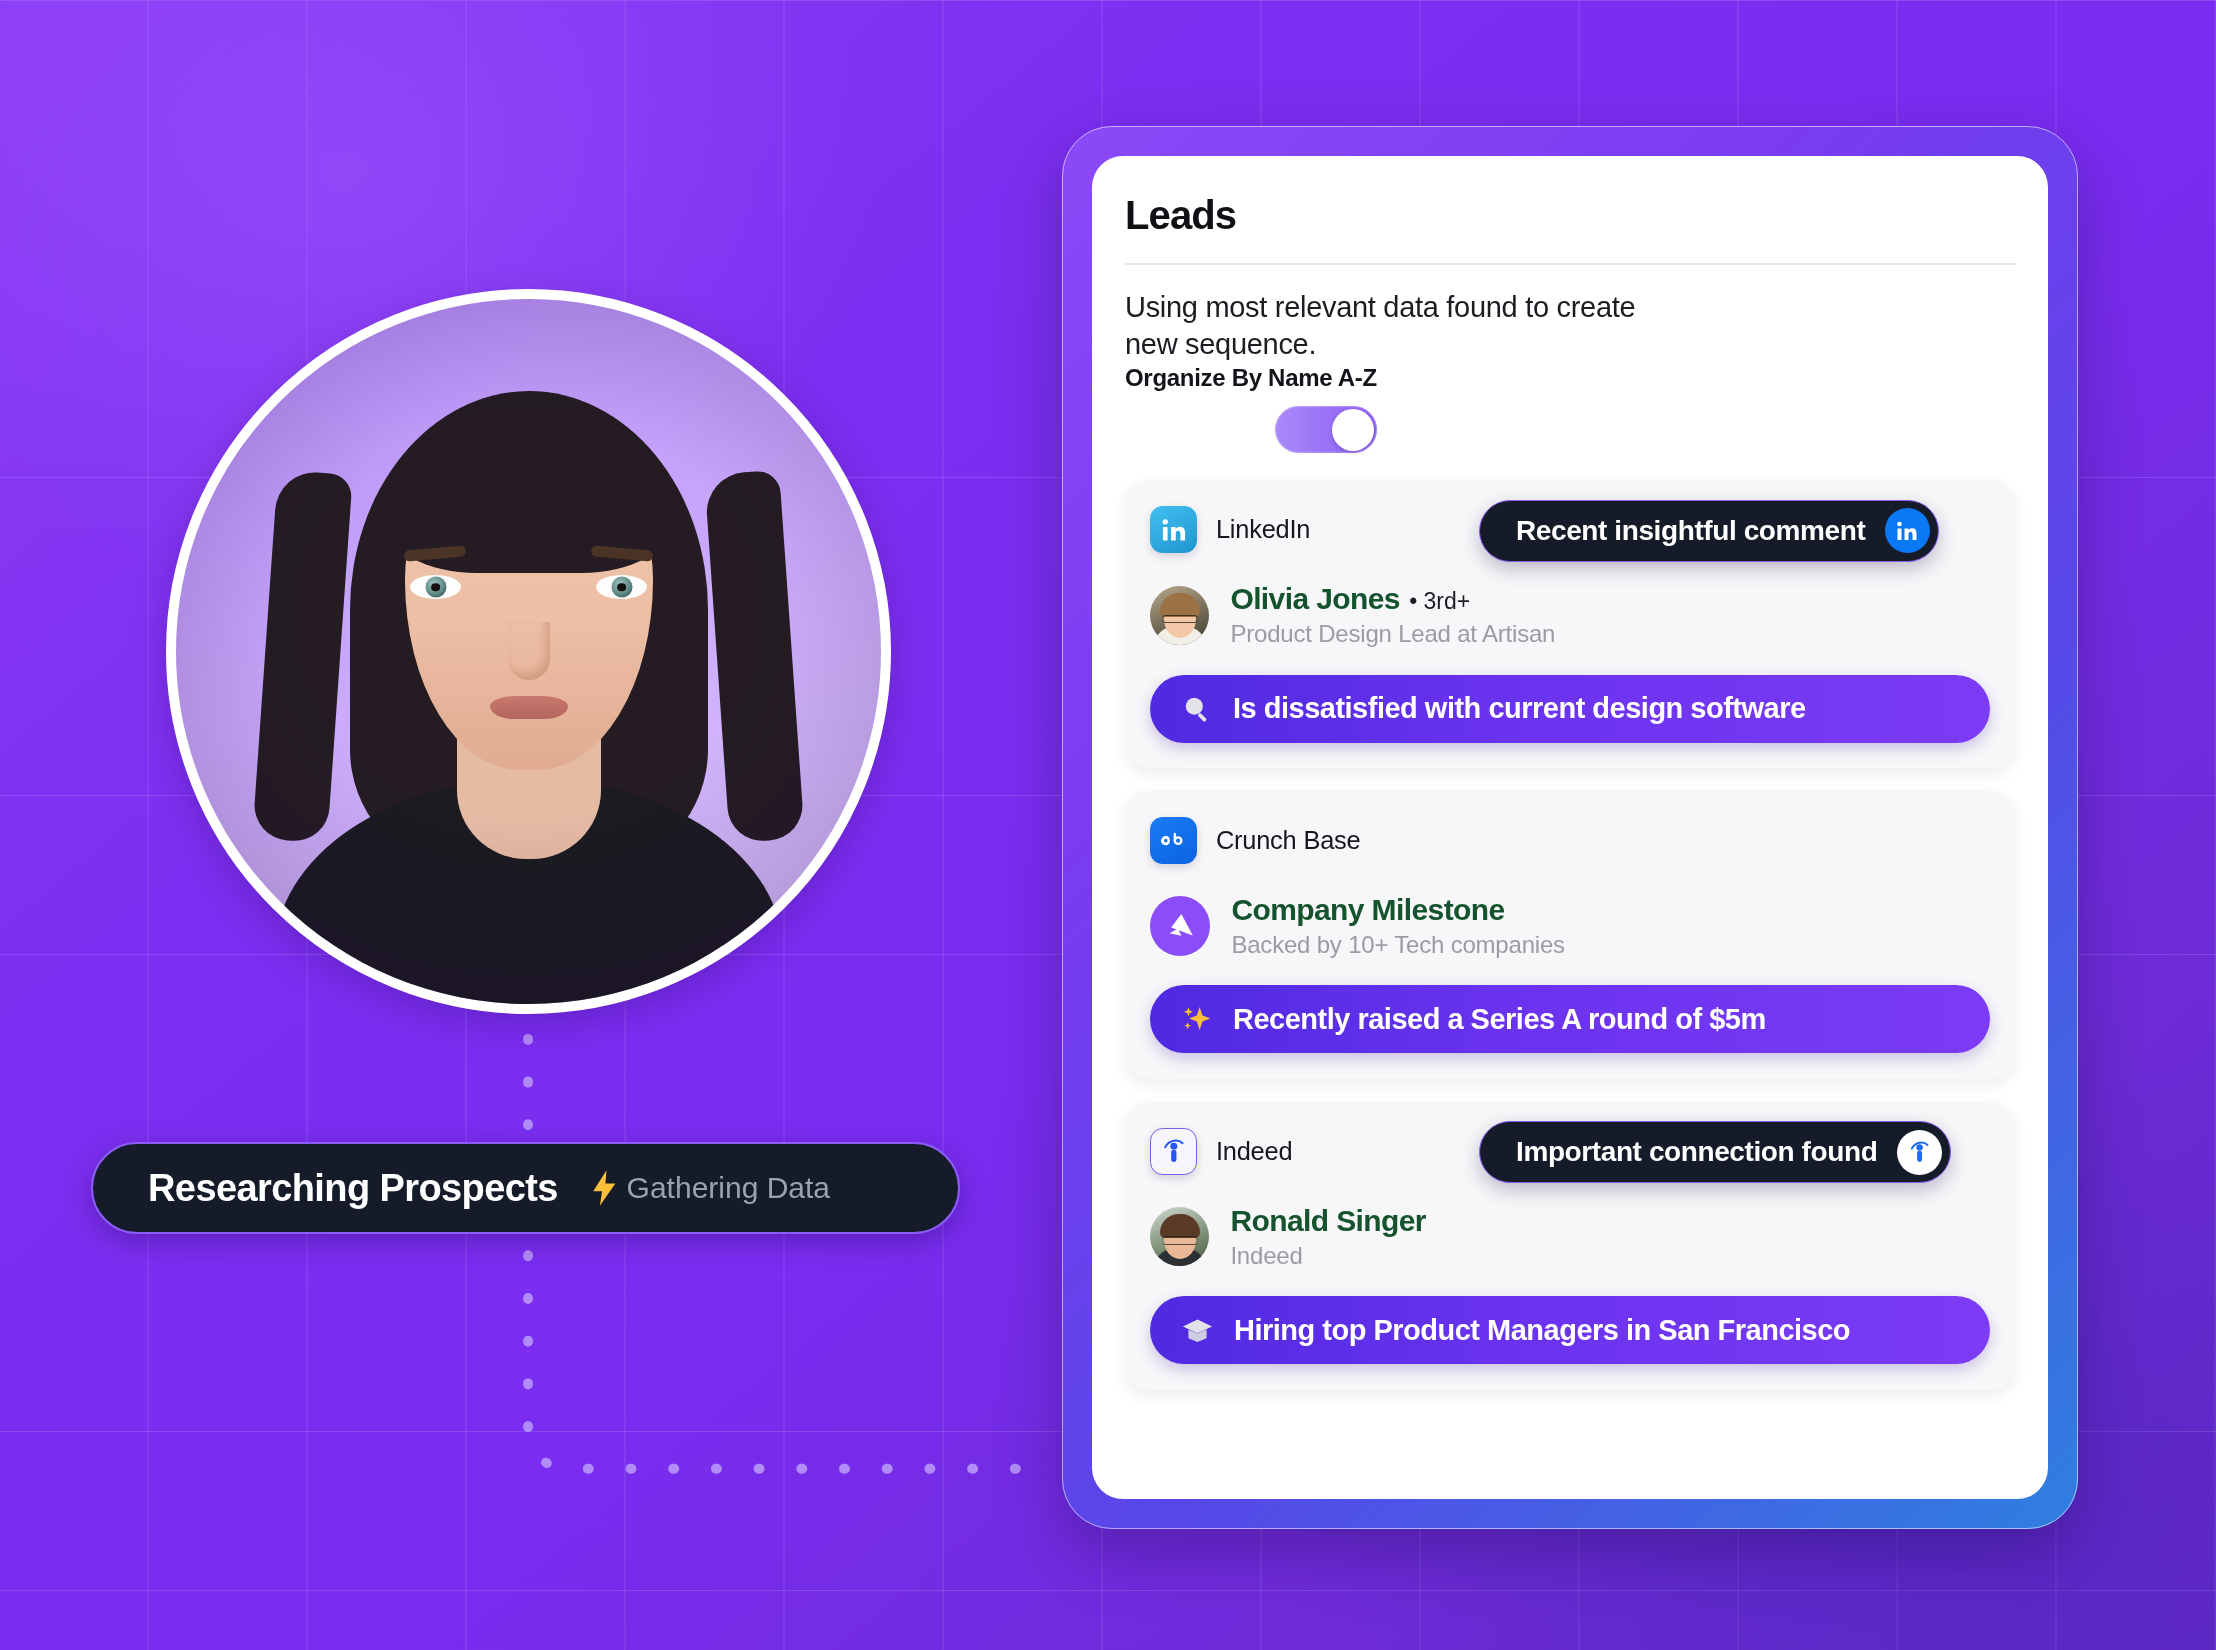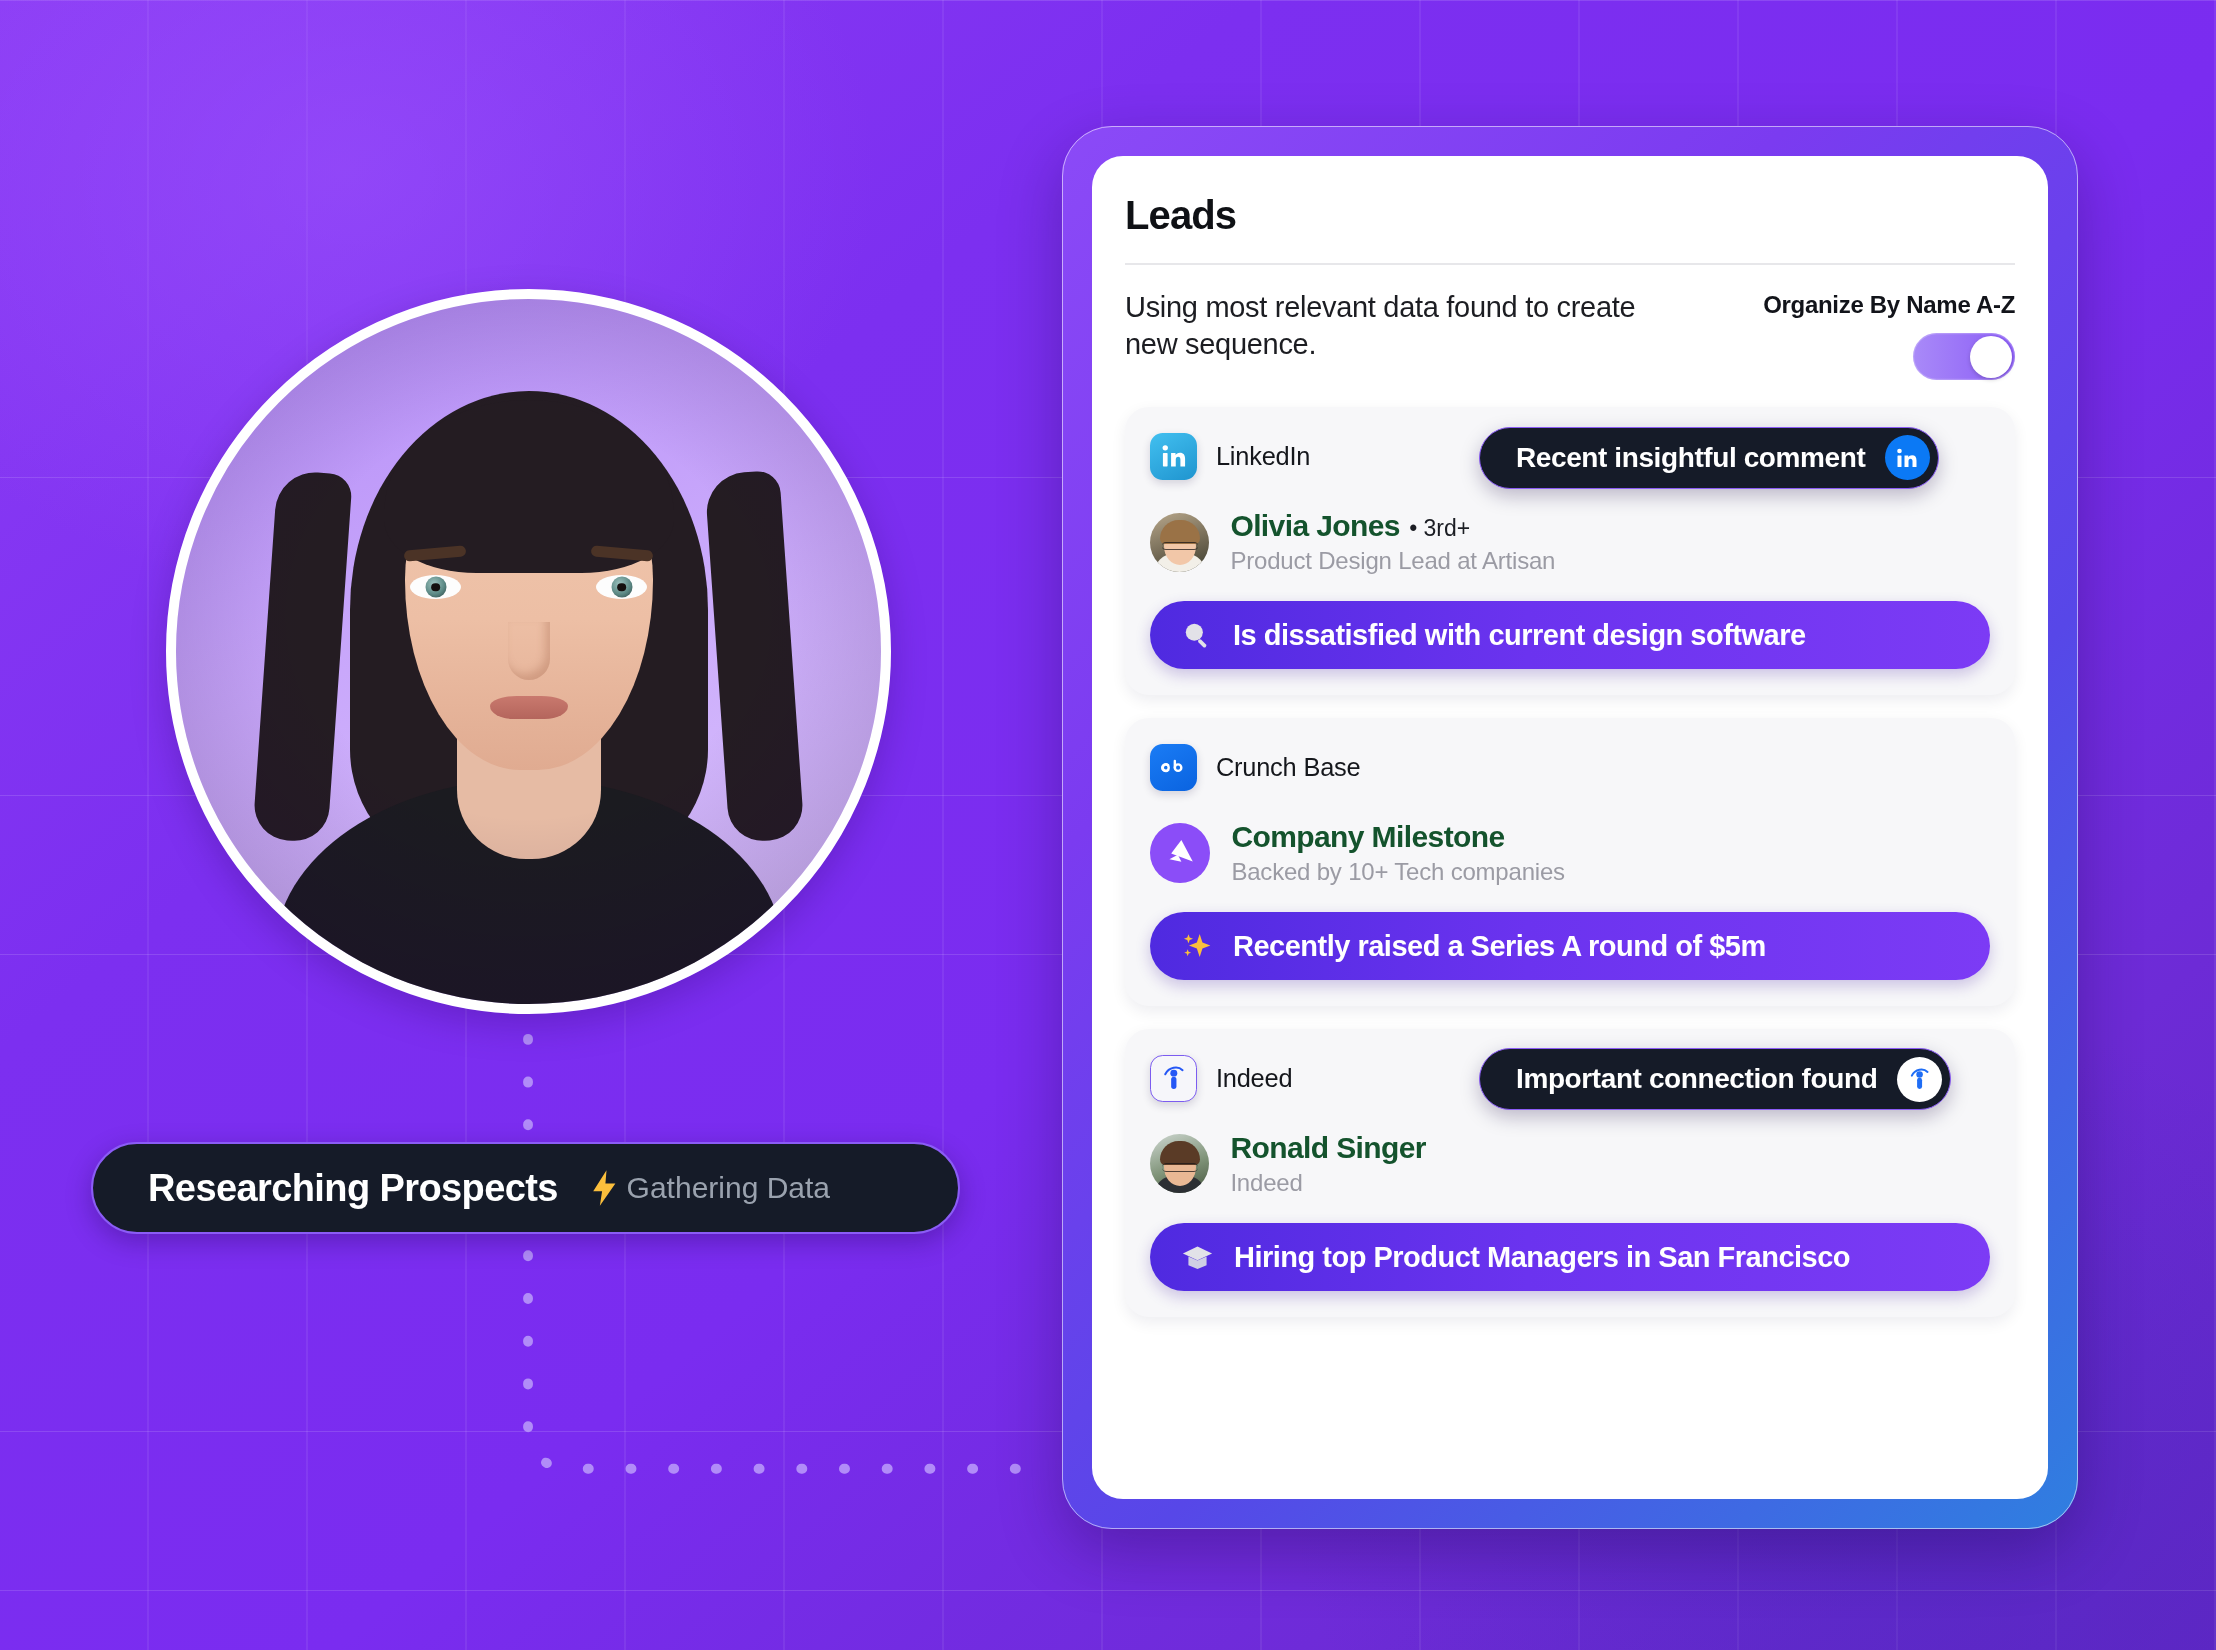--- a/index.html
+++ b/index.html
@@ -248,22 +248,22 @@
   }
   .panel-divider {
     height: 1.7px;
     background: #e7e7ea;
     margin: 25.4px 0 24px 0;
   }
 
   .panel-subrow {
     display: flex;
     align-items: flex-start;
-    justify-content: space-between;
     margin-bottom: 26.6px;
+    flex-direction: column;
   }
   .panel-sub {
     font-size: 29px;
     line-height: 1.26;
     color: #1c1d22;
     font-weight: 400;
     letter-spacing: -0.3px;
     max-width: 519px;
   }
   .organize-col {

